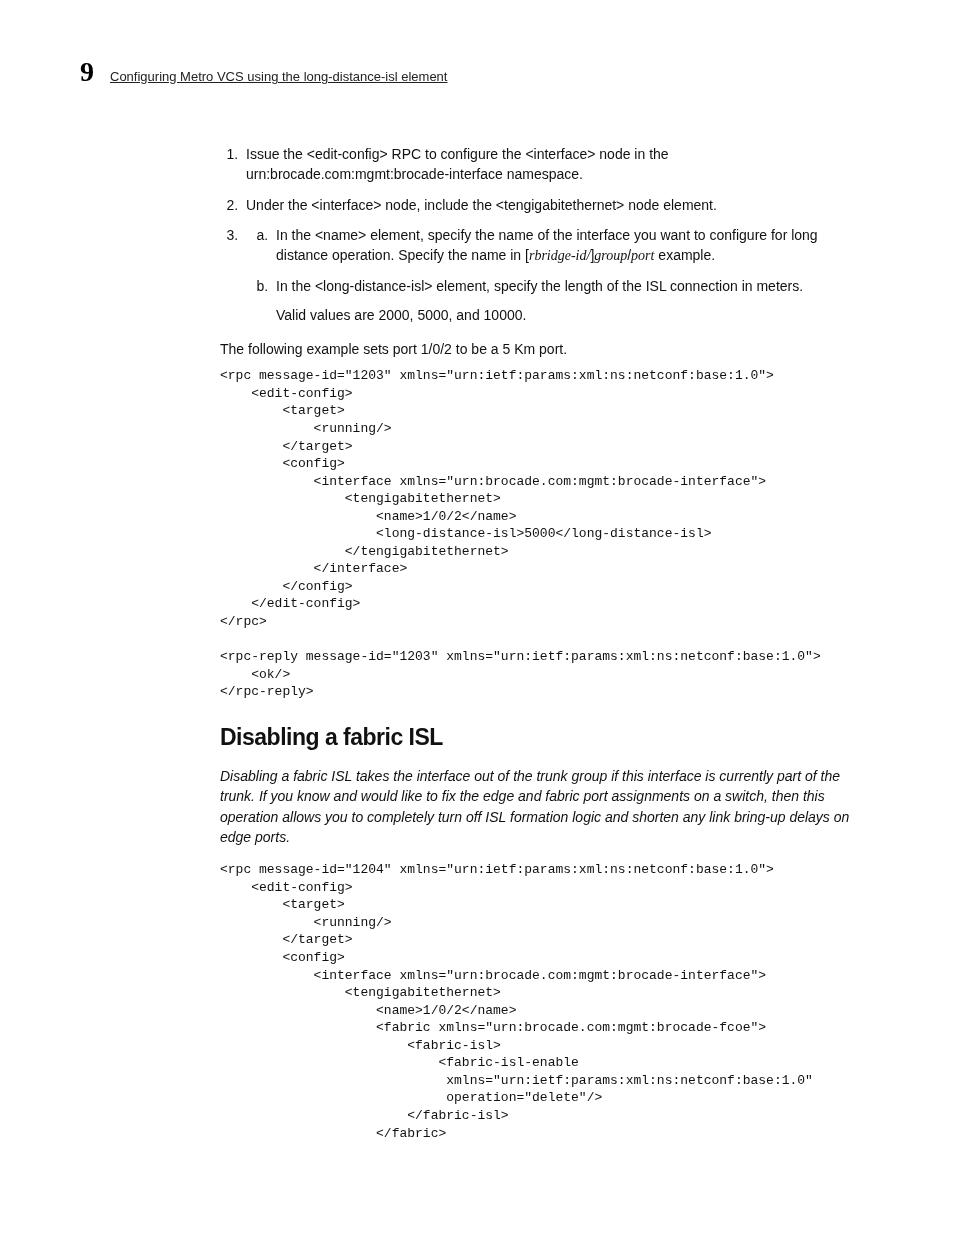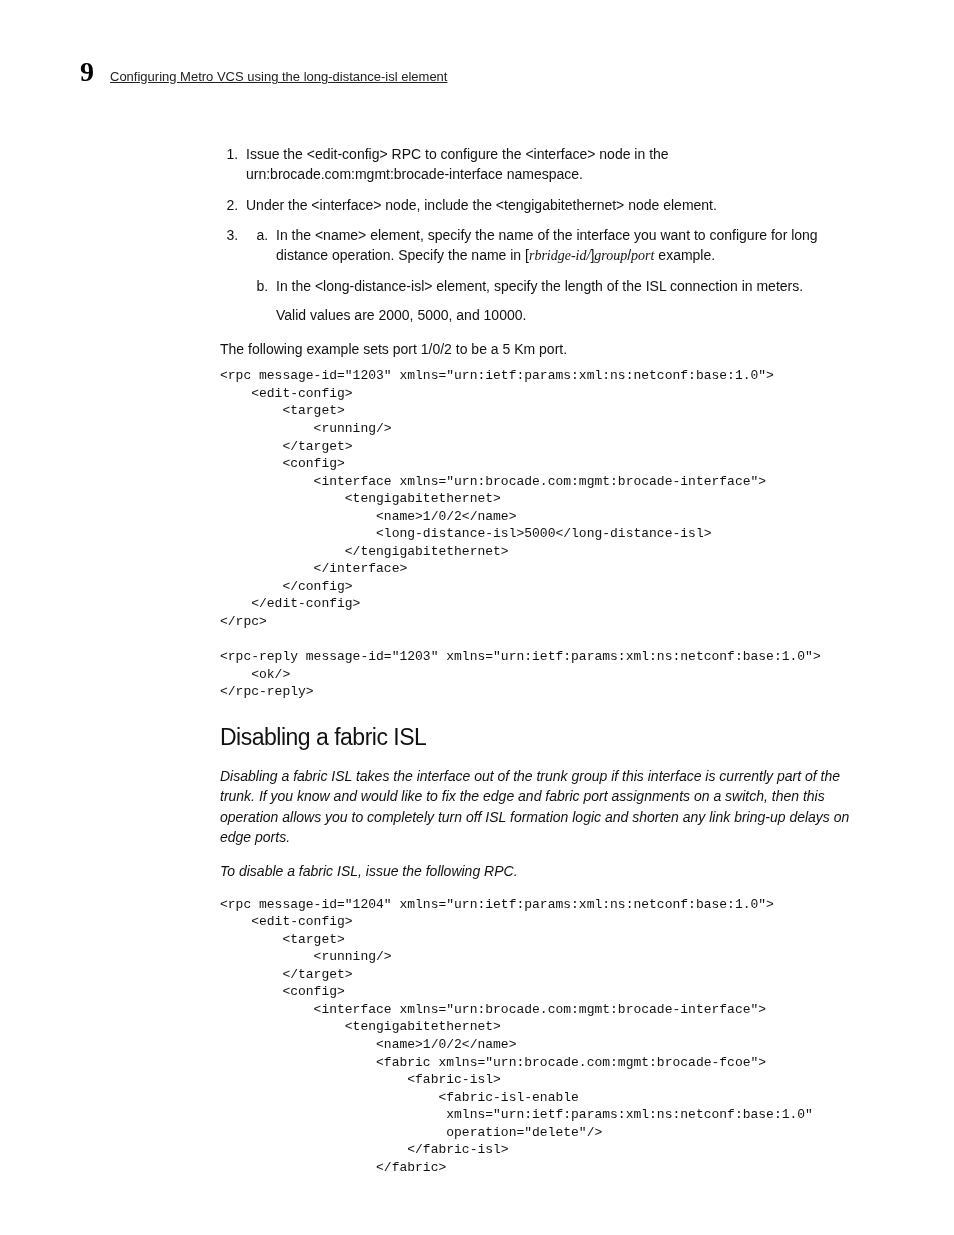--- a/index.html
+++ b/index.html
@@ -62,21 +62,21 @@
   }
   pre {
     font-family: "Courier New", Courier, monospace;
     font-size: 13px;
     line-height: 1.35;
     white-space: pre;
     margin: 6px 0 20px 0;
   }
   h2.section-heading {
     font-family: Verdana, Geneva, sans-serif;
-    font-weight: normal;
+    font-weight: bold;
     font-size: 23px;
     letter-spacing: -0.5px;
     margin: 18px 0 12px 0;
     color: #111;
   }
   .para {
     margin: 0 0 14px 0;
     font-style: italic;
   }
   .italic { font-style: italic; font-family: Liberation Serif, serif; }
@@ -127,21 +127,20 @@
     &lt;/edit-config&gt;
 &lt;/rpc&gt;
 
 &lt;rpc-reply message-id="1203" xmlns="urn:ietf:params:xml:ns:netconf:base:1.0"&gt;
     &lt;ok/&gt;
 &lt;/rpc-reply&gt;</pre>
 
     <h2 class="section-heading">Disabling a fabric ISL</h2>
 
     <p class="para">Disabling a fabric ISL takes the interface out of the trunk group if this interface is currently part of the trunk. If you know and would like to fix the edge and fabric port assignments on a switch, then this operation allows you to completely turn off ISL formation logic and shorten any link bring-up delays on edge ports.</p>
-    <p class="para">To disable a fabric ISL, issue the following RPC.</p>
 
     <pre>&lt;rpc message-id="1204" xmlns="urn:ietf:params:xml:ns:netconf:base:1.0"&gt;
     &lt;edit-config&gt;
         &lt;target&gt;
             &lt;running/&gt;
         &lt;/target&gt;
         &lt;config&gt;
             &lt;interface xmlns="urn:brocade.com:mgmt:brocade-interface"&gt;
                 &lt;tengigabitethernet&gt;
                     &lt;name&gt;1/0/2&lt;/name&gt;

